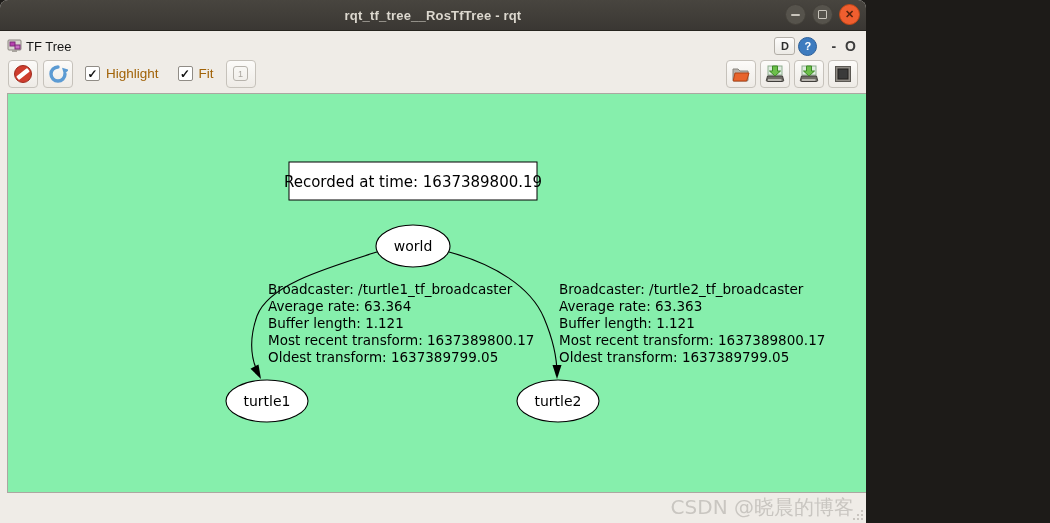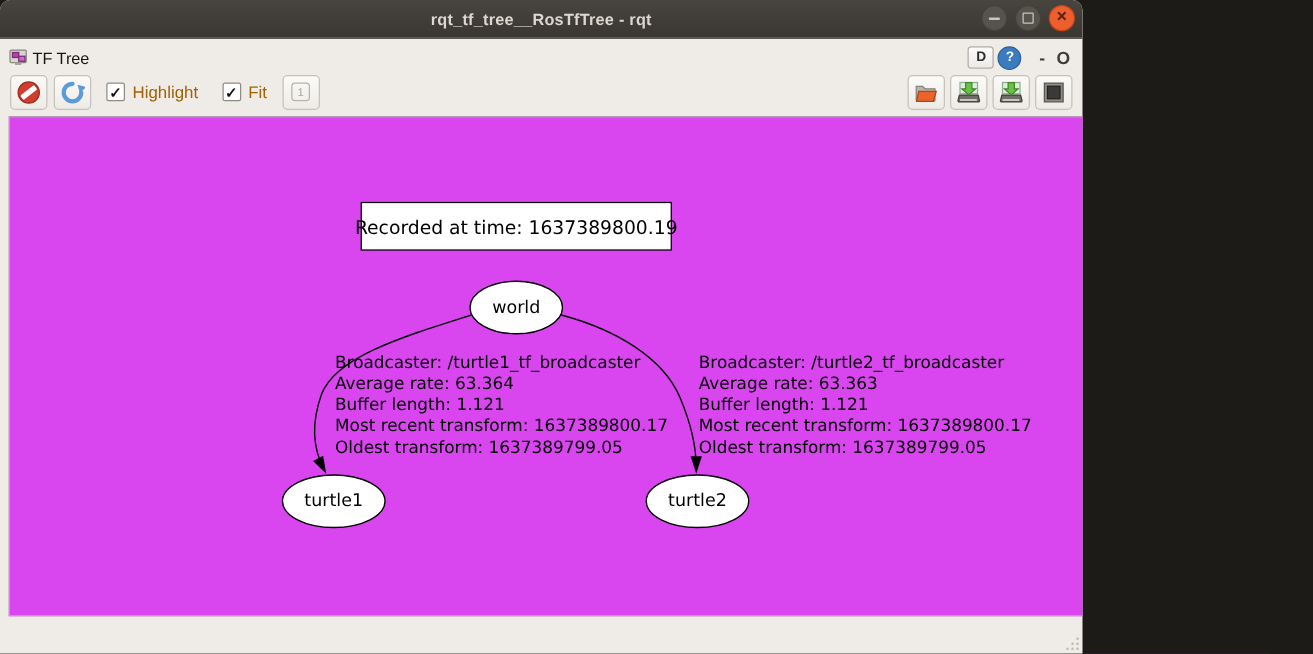--- a/index.html
+++ b/index.html
@@ -44,21 +44,21 @@
   .cbox{width:15px;height:15px;background:#fff;border:1px solid #908c86;border-radius:2px;
     display:flex;align-items:center;justify-content:center;font-size:12px;font-weight:bold;
     color:#101010;box-sizing:border-box;}
   .check-label{font-size:13.5px;color:#a16207;}
   .zoom1-inner{width:13px;height:13px;border:1px solid #b7b3ac;border-radius:3px;
     color:#a9a59e;font-size:9px;display:flex;align-items:center;justify-content:center;}
   .toolbar-right{margin-left:auto;display:flex;gap:4px;}
 
   
   .canvas{position:absolute;left:7px;top:93px;width:1034px;height:398px;
-    background:#d946ef;border:1px solid #aba7a1;}
+    background:#86efac;border:1px solid #aba7a1;}
   .canvas svg{position:absolute;left:0;top:0;}
   .gtext{font-family:"DejaVu Sans",sans-serif;fill:#000;}
 
   
   .watermark{position:absolute;right:12px;bottom:2px;font-size:20px;color:#c9c6c1;
     font-family:"DejaVu Sans",sans-serif;z-index:6;}
   .grip{position:absolute;right:3px;bottom:3px;width:10px;height:10px;z-index:7;}
   .grip i{position:absolute;width:2px;height:2px;background:#bdb9b2;border-radius:50%;}
 </style>
 </head>
@@ -185,20 +185,21 @@
       <text class="gtext" x="405" y="152" font-size="14" text-anchor="middle" dominant-baseline="central">world</text>
 
       <ellipse cx="259" cy="307" rx="41" ry="21" fill="#fff" stroke="#000" stroke-width="1.1"></ellipse>
       <text class="gtext" x="259" y="307" font-size="14" text-anchor="middle" dominant-baseline="central">turtle1</text>
 
       <ellipse cx="550" cy="307" rx="41" ry="21" fill="#fff" stroke="#000" stroke-width="1.1"></ellipse>
       <text class="gtext" x="550" y="307" font-size="14" text-anchor="middle" dominant-baseline="central">turtle2</text>
     </svg>
   </div>
 
+  <div class="watermark">CSDN @晓晨的博客</div>
   <div class="grip">
     <i style="right:0;bottom:0"></i>
       <i style="right:4px;bottom:0"></i>
       <i style="right:8px;bottom:0"></i>
     <i style="right:0;bottom:4px"></i>
       <i style="right:4px;bottom:4px"></i>
     <i style="right:0;bottom:8px"></i>
   </div>
 
 </div>

